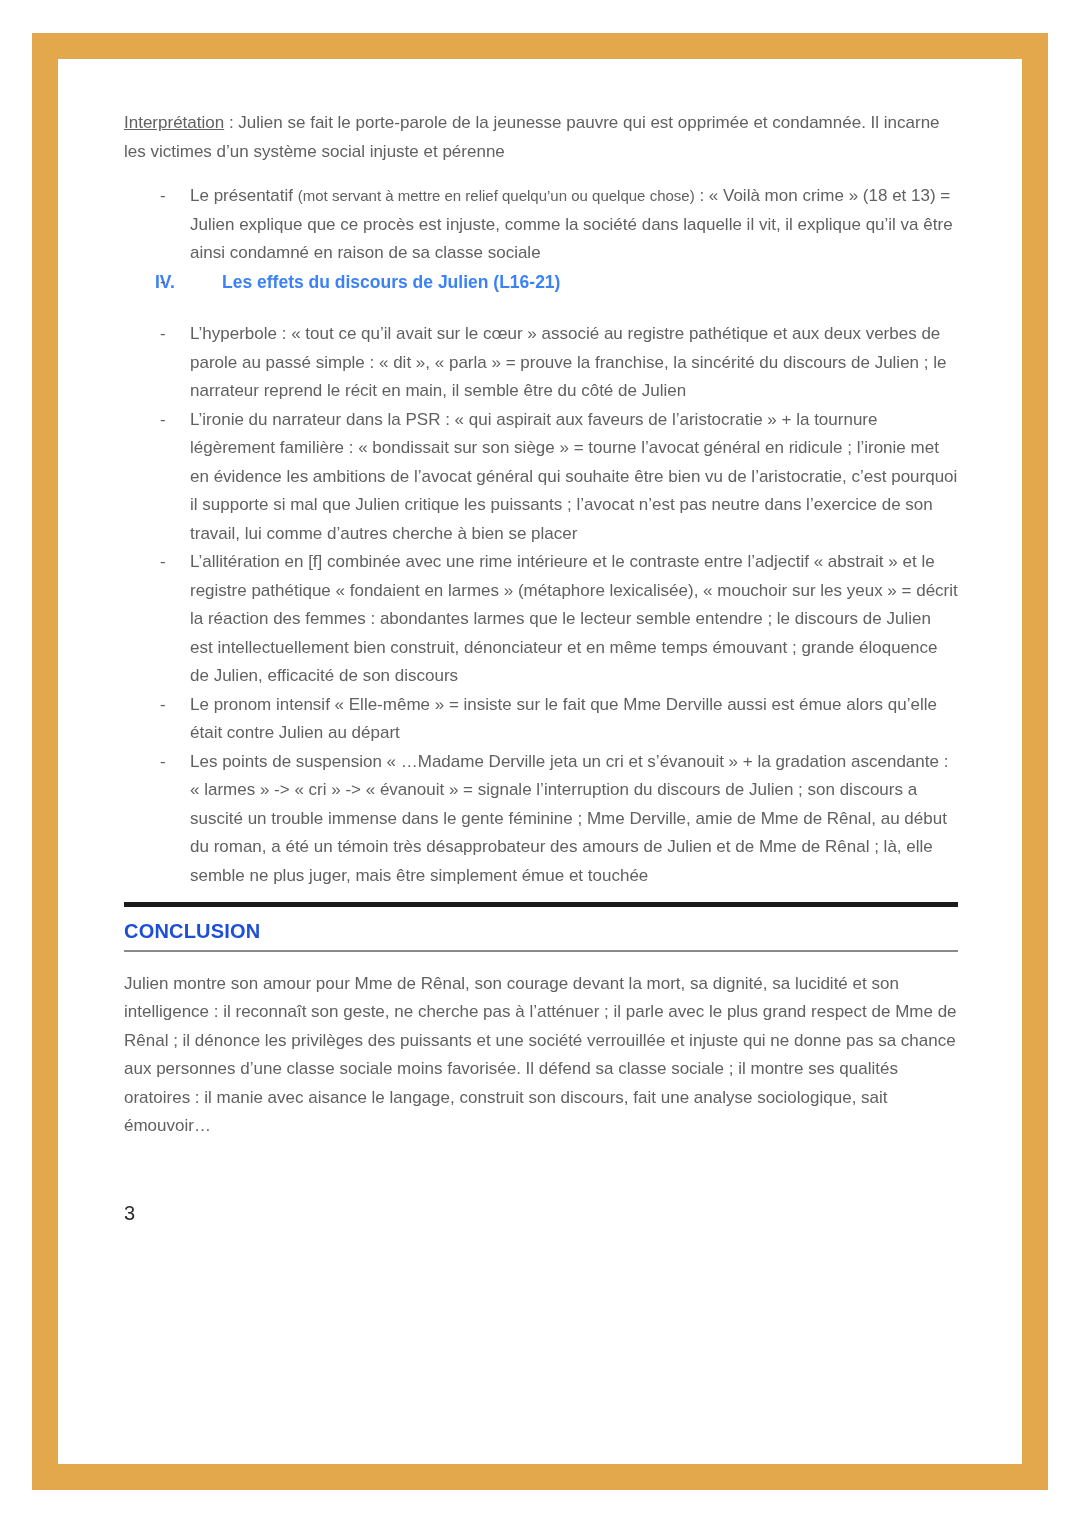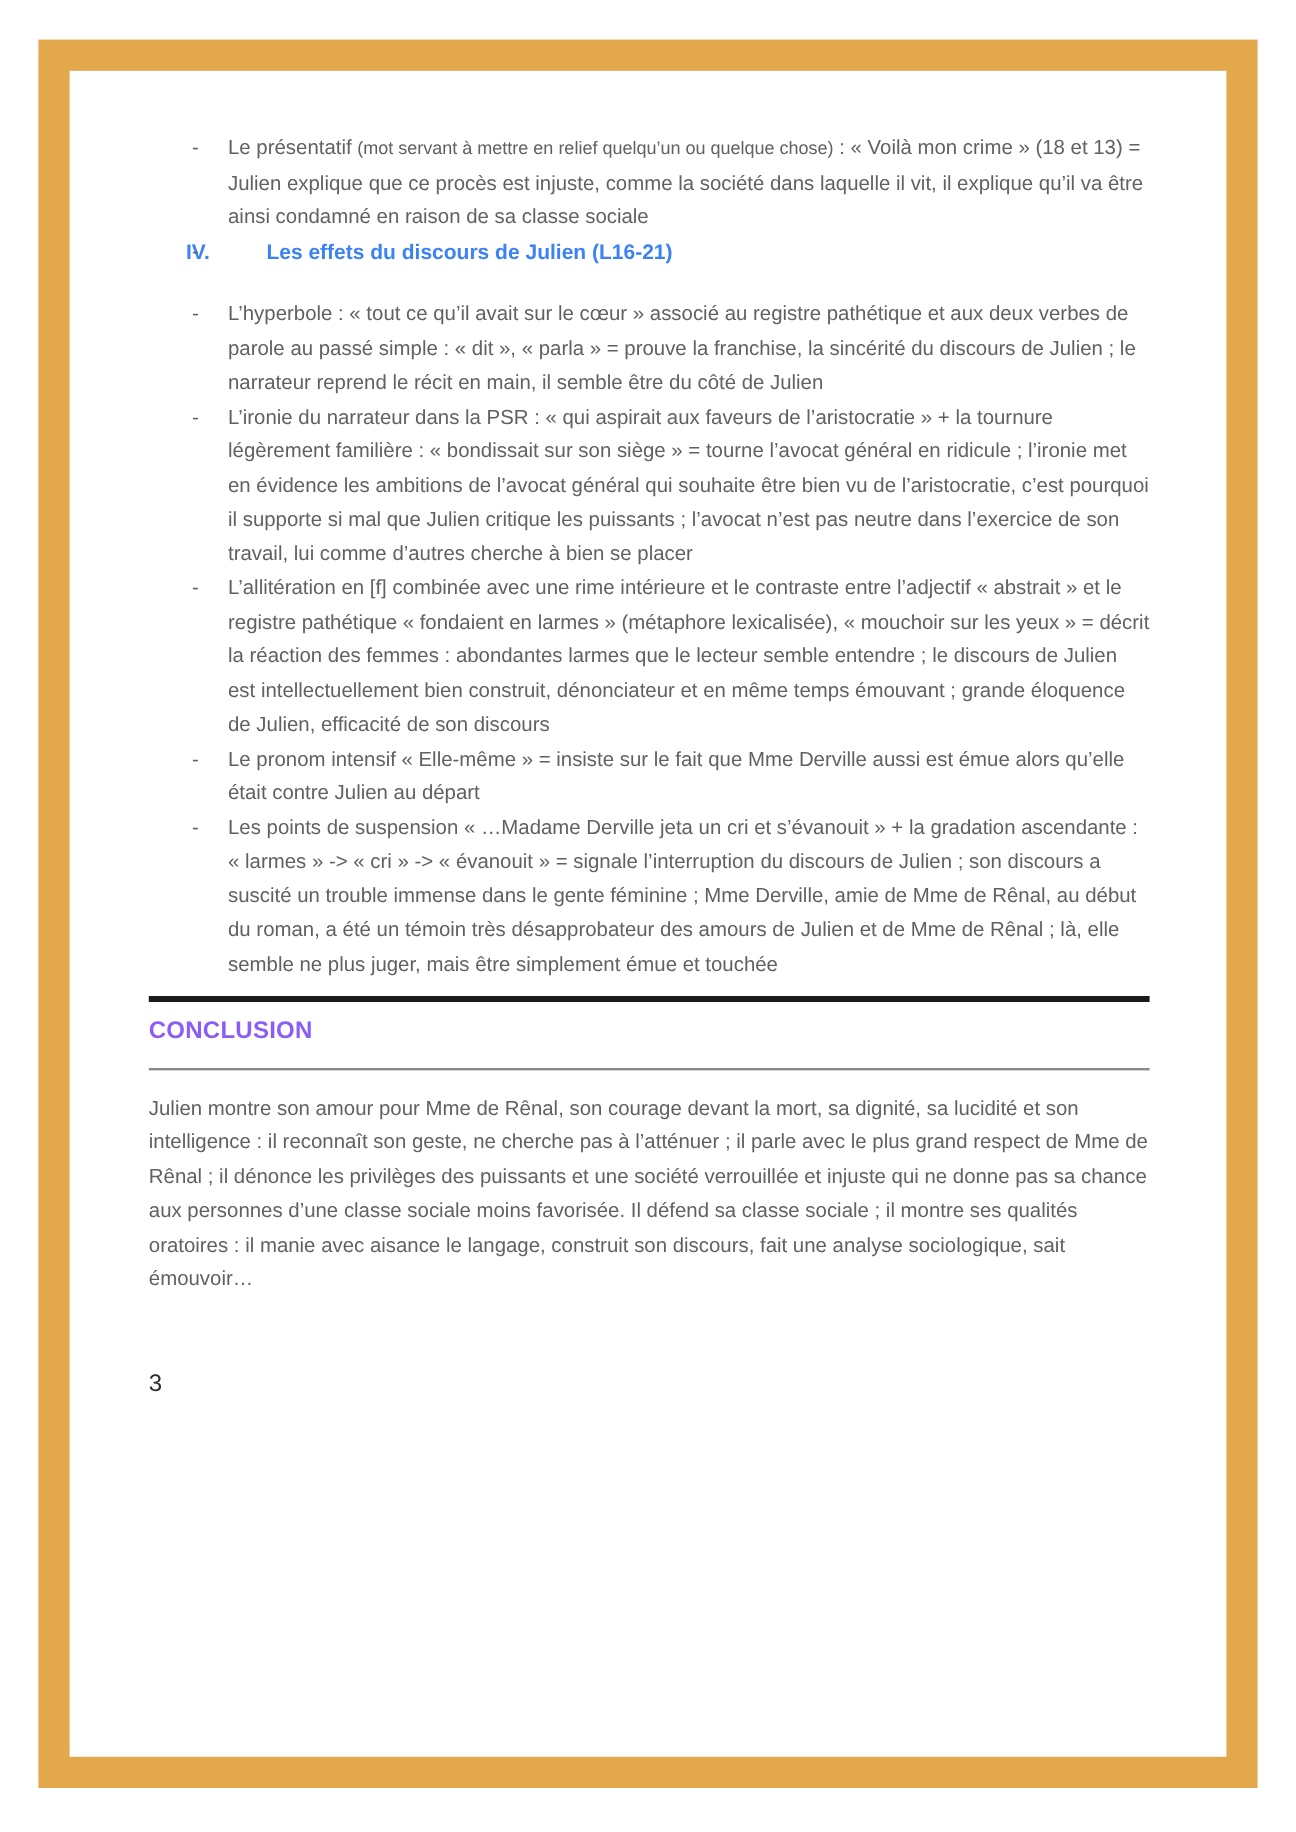--- a/index.html
+++ b/index.html
@@ -35,38 +35,41 @@
     font-size: 17.5px;
     padding-left: 31px;
     margin-bottom: 24px;
   }
   .h4-heading .h-num { display: inline-block; width: 67px; }
   .list1 { margin-bottom: 0; }
   .list2 { margin-bottom: 12px; }
   .rule-thick { height: 5px; background: #1b1b1b; margin-top: 10px; }
   .conclusion-title {
     font-weight: bold;
-    color: #8b5cf6;
+    color: #1d4ed8;
     font-size: 20px;
     letter-spacing: 0.2px;
-    padding: 10px 0 16px 0;
+    padding: 10px 0 4px 0;
   }
   .rule-thin { height: 2px; background: #8a8a8a; margin-bottom: 18px; }
   .page-number {
     color: #2b2b2b;
     font-size: 20px;
     margin-top: 58px;
   }
 </style>
 </head>
 <body>
 
 <div class="frame">
   <div class="content">
 
+    <p class="para">
+      <span class="u-label">Interprétation</span><span> : Julien se fait le porte-parole de la jeunesse pauvre qui est opprimée et condamnée. Il incarne les victimes d’un système social injuste et pérenne</span>
+    </p>
 
     <ul class="blist list1">
       <li class="bitem">
         <span class="marker">-</span>
         <span>Le présentatif </span><span class="small-note">(mot servant à mettre en relief quelqu’un ou quelque chose)</span><span> : « Voilà mon crime » (18 et 13) = Julien explique que ce procès est injuste, comme la société dans laquelle il vit, il explique qu’il va être ainsi condamné en raison de sa classe sociale</span>
       </li>
       <li class="bitem">
         <span class="marker">-</span>
       </li>
     </ul>

